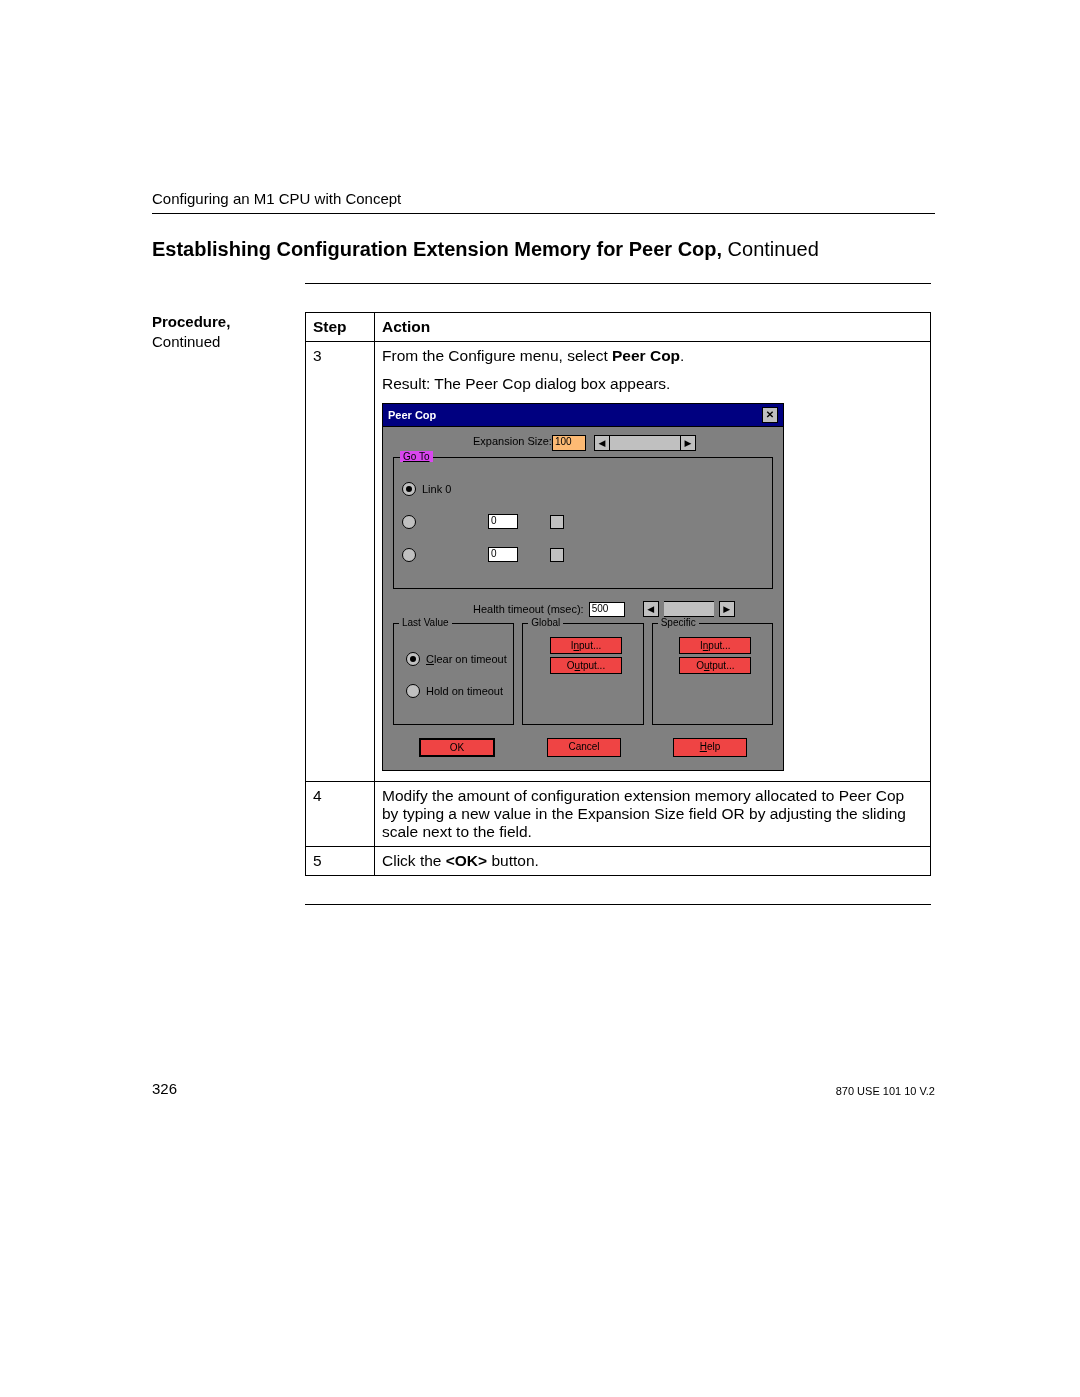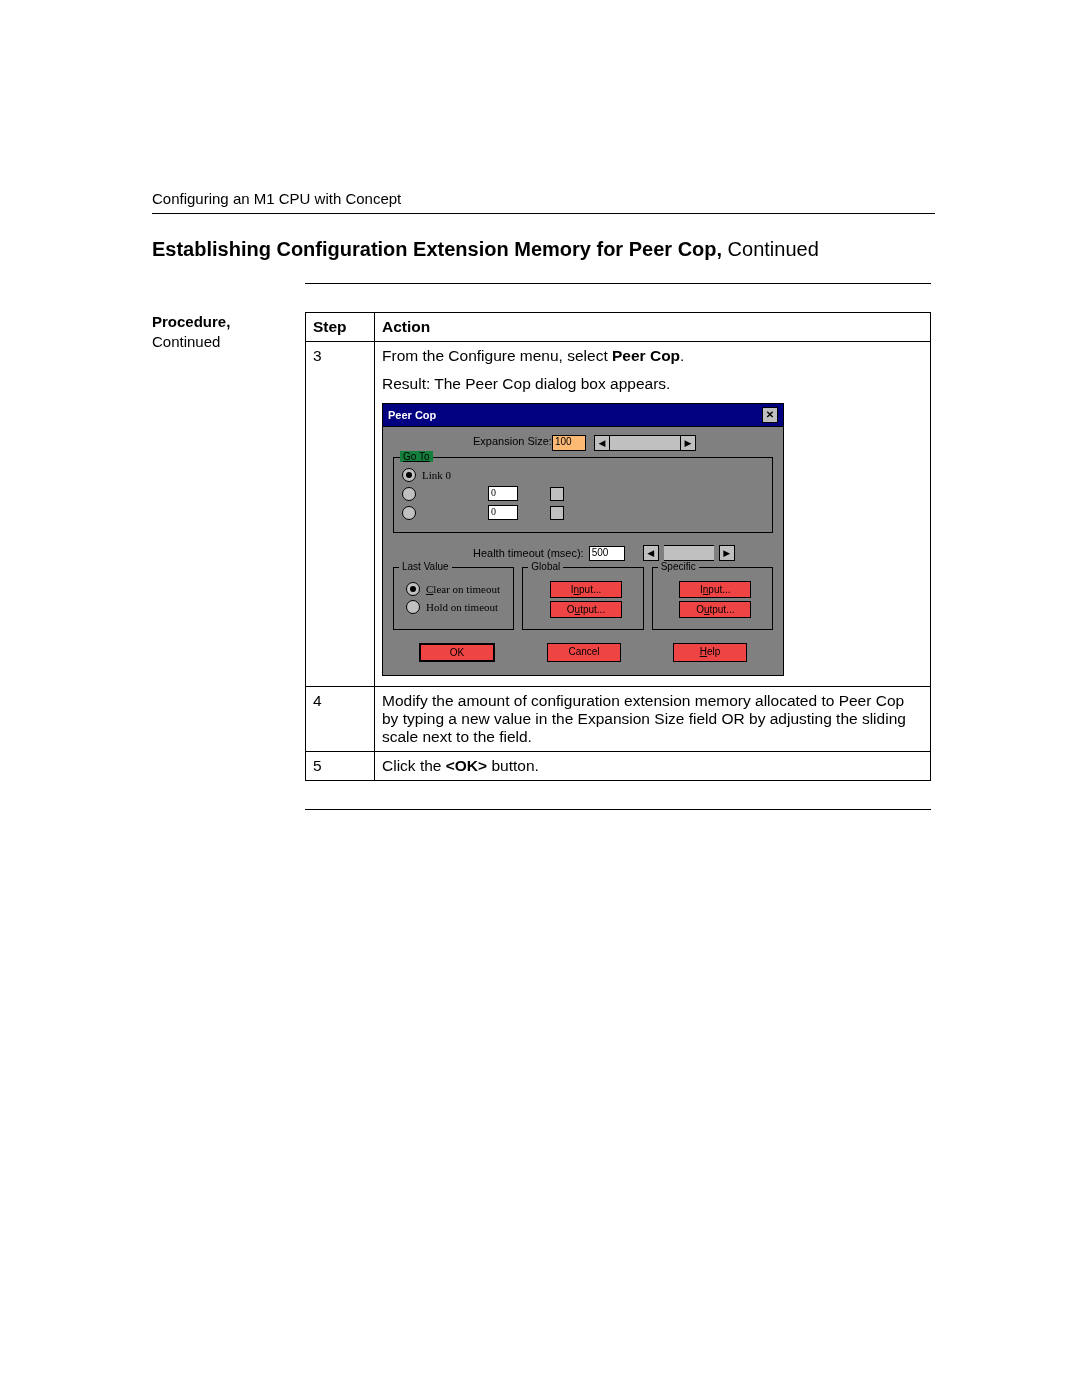--- a/index.html
+++ b/index.html
@@ -157,30 +157,29 @@
   .fieldset {
     border: 1px solid #000;
     margin-top: 6px;
     padding: 6px 8px 8px 8px;
     position: relative;
   }
   .fieldset-legend {
     position: absolute;
     top: -7px;
     left: 6px;
-    background: #15803d;
+    background: #d946ef;
     padding: 0 3px;
     font-size: 10px;
   }
   .radio-row {
     display: flex;
     align-items: center;
     gap: 6px;
-    margin: 4px 0;
-    font-family: Liberation Serif, serif;
+    margin: 18px 0;
   }
   .radio {
     width: 12px;
     height: 12px;
     border-radius: 50%;
     border: 1px solid #000;
     background: #c0c0c0;
     display: inline-flex;
     align-items: center;
     justify-content: center;
@@ -388,14 +387,18 @@
           <td>
             <span>Click the </span><b>&lt;OK&gt;</b><span> button.</span>
           </td>
         </tr>
       </tbody>
     </table>
   </div>
 
   <hr class="hr-bottom">
 
+  <div class="footer">
+    <span>326</span>
+    <span class="fid">870 USE 101 10 V.2</span>
+  </div>
 
 </div>
 
 </body></html>

